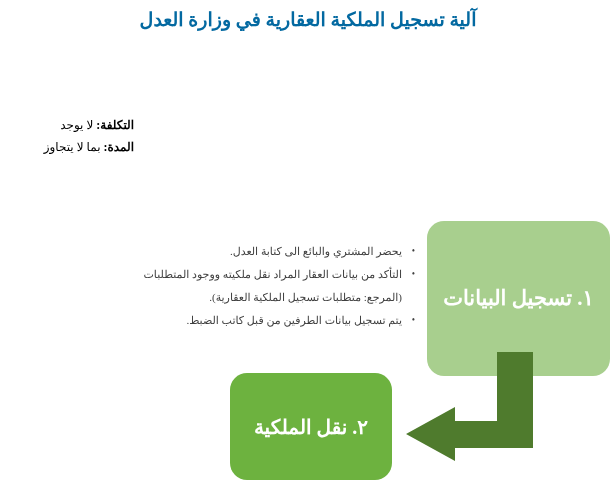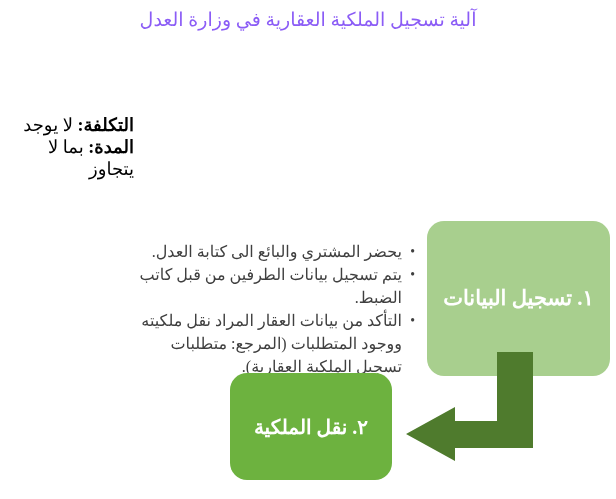--- a/index.html
+++ b/index.html
@@ -13,30 +13,30 @@
     font-family: "Liberation Serif", "DejaVu Serif", serif;
     color: #000000;
   }
   .title {
     position: absolute;
     top: 8px;
     left: 0;
     width: 616px;
     text-align: center;
     font-size: 19px;
-    font-weight: normal;
-    color: #8b5cf6;
+    font-weight: bold;
+    color: #0369a1;
   }
   .info {
     position: absolute;
     top: 114px;
     left: 16px;
     width: 118px;
     text-align: right;
-    font-size: 18px;
+    font-size: 12px;
     line-height: 22px;
     color: #000000;
   }
   .info .para2 { }
   .info .lbl { font-weight: bold; }
   .info .indent-line { display: block; padding-left: 0; padding-right: 30px; }
   .bullets {
     position: absolute;
     list-style: none;
     margin: 0;
@@ -54,21 +54,21 @@
     display: inline-block;
     width: 13px;
     text-indent: 0;
     font-size: 0.85em;
     vertical-align: 1px;
   }
   .bullets-1 {
     top: 240px;
     right: 201px;
     width: 292px;
-    font-size: 16px;
+    font-size: 11px;
     line-height: 23px;
   }
   .bullets-2 {
     top: 370px;
     right: 395px;
     width: 210px;
     font-size: 13px;
     line-height: 22px;
   }
   .step-box {
@@ -120,24 +120,24 @@
       <span class="lbl">المدة:</span>
       <span>بما لا يتجاوز</span>
     </div>
   </div>
 
   <ul class="bullets bullets-1">
     <li>
       <span class="blt">•</span><span>يحضر المشتري والبائع الى كتابة العدل.</span>
     </li>
     <li>
-      <span class="blt">•</span><span>يتم تسجيل بيانات الطرفين من قبل كاتب الضبط.</span>
+      <span class="blt">•</span><span>التأكد من بيانات العقار المراد نقل ملكيته ووجود المتطلبات (المرجع: متطلبات تسجيل الملكية العقارية).</span>
     </li>
     <li>
-      <span class="blt">•</span><span>التأكد من بيانات العقار المراد نقل ملكيته ووجود المتطلبات (المرجع: متطلبات تسجيل الملكية العقارية).</span>
+      <span class="blt">•</span><span>يتم تسجيل بيانات الطرفين من قبل كاتب الضبط.</span>
     </li>
   </ul>
 
 
   <div class="step-box step-box-1" style="background-color: rgb(168, 207, 142);">
     <span>١. تسجيل البيانات</span>
   </div>
 
   <div class="step-box step-box-2" style="background-color: rgb(109, 178, 63); text-align: center;">
     <span>٢. نقل الملكية</span>

